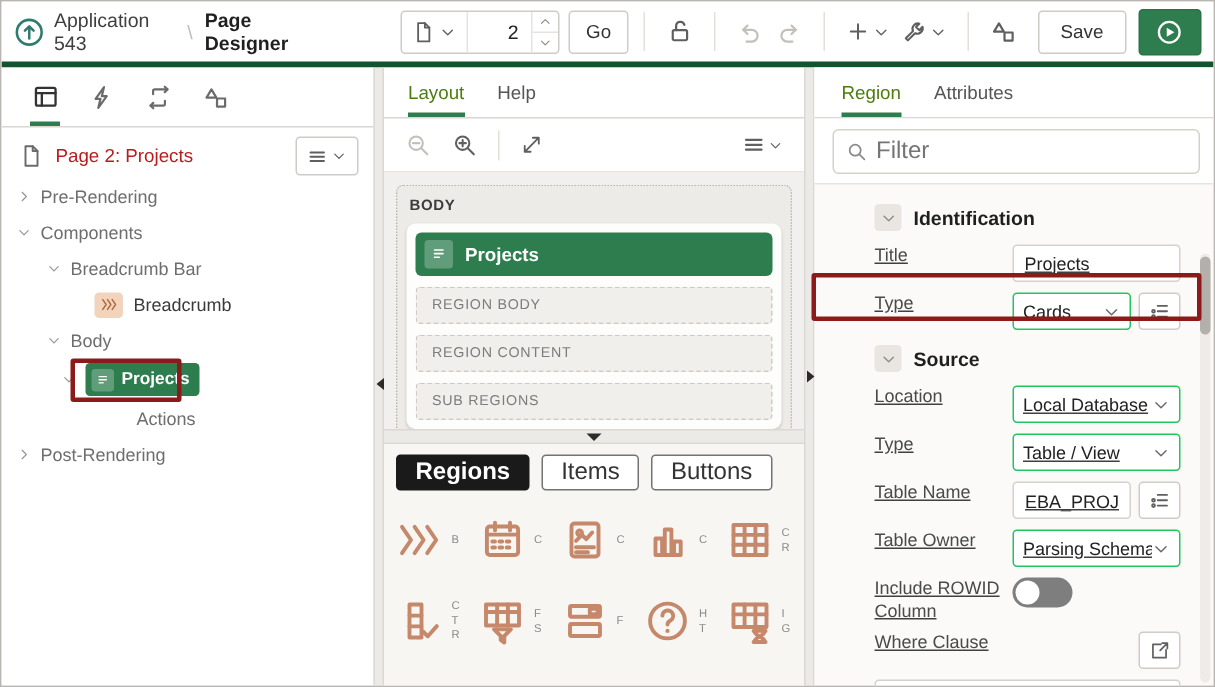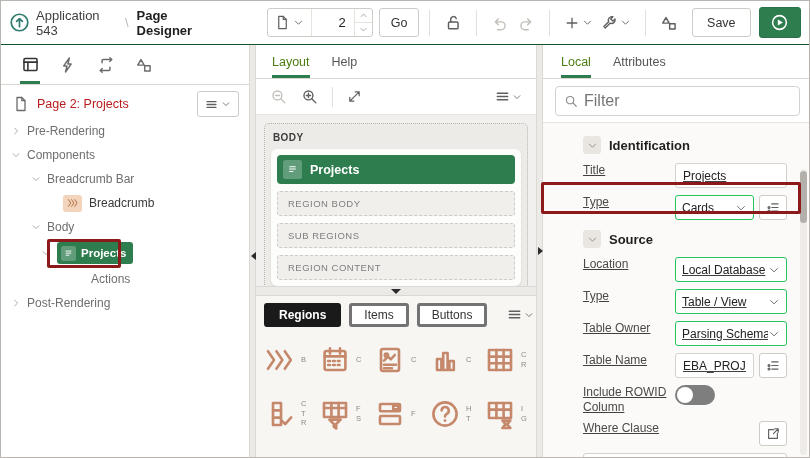--- a/index.html
+++ b/index.html
@@ -4,21 +4,21 @@
 <style>
   * { margin:0; padding:0; box-sizing:border-box; }
   html,body { width:810px; height:458px; }
   body { font-family:"Liberation Sans", sans-serif; color:#404040; background:#fff; }
   .app { position:relative; width:810px; height:458px; border:1px solid #b9b5b0; background:#fff; overflow:hidden; display:flex; flex-direction:column; }
 
   svg { display:block; }
   .ic { stroke:currentColor; fill:none; stroke-width:1.3; stroke-linecap:round; stroke-linejoin:round; }
 
   
-  .topbar { height:44px; flex:0 0 44px; display:flex; align-items:center; border-bottom:1px solid #14532d; background:#fff; padding:0 8px; }
+  .topbar { height:44px; flex:0 0 44px; display:flex; align-items:center; border-bottom:4px solid #14532d; background:#fff; padding:0 8px; }
   .crumb { display:flex; align-items:center; gap:8px; margin-left:6px; }
   .crumb .app-label { font-size:13px; color:#3f3f3f; }
   .crumb .sep { color:#c0bcb6; font-size:13px; }
   .crumb .page-label { font-size:13px; font-weight:bold; color:#1f1f1f; }
   .up-circle { color:#2f7c6e; }
   .pagegroup { display:flex; align-items:center; margin-left:48px; border:1px solid #cfcbc7; border-radius:3px; height:29px; background:#fff; }
   .pagegroup .docbtn { display:flex; align-items:center; gap:3px; padding:0 7px; height:100%; color:#5f5f5f; border-right:1px solid #e6e3df; cursor:pointer; }
   .pagegroup input { width:42px; border:0; outline:0; text-align:right; font-size:13px; color:#222; padding-right:8px; font-family:"Liberation Sans",sans-serif; }
   .spinners { width:18px; height:100%; border-left:1px solid #e6e3df; display:flex; flex-direction:column; }
   .spinners .sp { flex:1; display:flex; align-items:center; justify-content:center; color:#8a8a8a; cursor:pointer; }
@@ -77,21 +77,21 @@
   .bodybox .blabel { font-size:10px; font-weight:bold; color:#3c3c3c; letter-spacing:.4px; padding:2px 2px 6px; }
   .regioncard { background:#fdfdfc; border-radius:6px; box-shadow:0 1px 2px rgba(0,0,0,.12); padding:6px; }
   .regionbar { height:29px; background:#2e7d4f; border-radius:4px; display:flex; align-items:center; gap:8px; padding:0 6px; cursor:pointer; }
   .regionbar .chip-green { width:19px; height:19px; }
   .regionbar .rlbl { color:#fff; font-weight:bold; font-size:12.5px; }
   .ph { height:25px; margin-top:7px; border:1px dashed #cfcac3; border-radius:3px; background:#f1efec; display:flex; align-items:center; padding:0 10px; font-size:9.5px; letter-spacing:.5px; color:#7d7d7d; }
   .hsplit { height:10px; flex:0 0 10px; background:#eceae6; border-top:1px solid #dcd8d3; border-bottom:1px solid #dcd8d3; position:relative; cursor:row-resize; }
   .hsplit .tri-down { position:absolute; left:50%; top:2px; margin-left:-5px; width:0; height:0; border-left:5px solid transparent; border-right:5px solid transparent; border-top:5px solid #2b2b2b; }
   .gallery { flex:1; background:#f7f6f3; padding:7px 8px 0; overflow:hidden; }
   .gtabs { display:flex; align-items:center; gap:8px; }
-  .gtab { height:24px; padding:0 12px; border-radius:3px; font-size:12px; display:flex; align-items:center; cursor:pointer; border:3px solid #737373; background:#fff; color:#333; }
+  .gtab { height:24px; padding:0 12px; border-radius:3px; font-size:16px; display:flex; align-items:center; cursor:pointer; border:1px solid #737373; background:#fff; color:#333; }
   .gtab.sel { background:#1a1a1a; border-color:#1a1a1a; color:#fff; font-weight:bold; }
   .gtabs .spacer { flex:1; }
   .grid2 { margin-top:10px; }
   .grow { display:flex; height:46px; margin-bottom:8px; }
   .gcell { flex:0 0 55px; display:flex; align-items:center; gap:5px; color:#c5886b; cursor:pointer; }
   .gletters { font-size:7.5px; line-height:1.3; color:#8a8a8a; white-space:pre-line; }
 
   
   .right { flex:1; background:#fbfaf8; display:flex; flex-direction:column; min-width:0; position:relative; }
   .rtabs { height:34px; display:flex; gap:22px; padding:0 18px; border-bottom:1px solid #dad6d2; background:#fff; }
@@ -496,22 +496,22 @@
           <div class="regioncard">
             <div class="regionbar">
               <span class="chip-green">
                   <svg width="13" height="13">
                     <use href="#i-doclines"></use>
                   </svg>
                 </span>
               <span class="rlbl">Projects</span>
             </div>
             <div class="ph">REGION BODY</div>
+            <div class="ph">REGION CONTENT</div>
             <div class="ph">SUB REGIONS</div>
-            <div class="ph">REGION CONTENT</div>
           </div>
         </div>
 
       </div>
       <div class="hsplit">
           <span class="tri-down"></span>
         </div>
       <div class="gallery">
         <div class="gtabs">
           <span class="gtab sel">Regions</span>
@@ -601,21 +601,21 @@
         </div>
       </div>
     </div>
 
     <div class="vsplit">
         <span class="tri-right"></span>
       </div>
 
     <div class="right">
       <div class="rtabs">
-        <span class="tab sel">Local</span>
+        <span class="tab sel">Region</span>
         <span class="tab">Attributes</span>
       </div>
       <div class="filterrow">
         <span class="filterbox">
           <svg width="14" height="14">
               <use href="#i-mag"></use>
             </svg>
           <input placeholder="Filter" style="">
         </span>
         <span class="corner-menu">
@@ -684,42 +684,42 @@
           <span class="fctl">
             <span class="selectbox">
               <span class="sv">Table / View</span>
               <svg class="ch" width="12" height="12">
                   <use href="#i-chevd"></use>
                 </svg>
             </span>
           </span>
         </div>
         <div class="frow">
+          <span class="flabel">Table Name</span>
+          <span class="fctl">
+            <input class="textinput" value="EBA_PROJECTS" style="">
+            <span class="sqbtn">
+                <svg width="15" height="15">
+                  <use href="#i-lov"></use>
+                </svg>
+              </span>
+          </span>
+        </div>
+        <div class="frow">
           <span class="flabel">Table Owner</span>
           <span class="fctl">
             <span class="selectbox">
               <span class="sv">Parsing Schema</span>
               <svg class="ch" width="12" height="12">
                   <use href="#i-chevd"></use>
                 </svg>
             </span>
           </span>
         </div>
         <div class="frow">
-          <span class="flabel">Table Name</span>
-          <span class="fctl">
-            <input class="textinput" value="EBA_PROJECTS" style="">
-            <span class="sqbtn">
-                <svg width="15" height="15">
-                  <use href="#i-lov"></use>
-                </svg>
-              </span>
-          </span>
-        </div>
-        <div class="frow">
           <span class="flabel">Include ROWID Column</span>
           <span class="fctl">
             <span class="toggle">
                 <span class="knob"></span>
               </span>
           </span>
         </div>
         <div class="frow wcrow">
           <span class="flabel">Where Clause</span>
           <span class="fctl" style="justify-content:flex-end">

